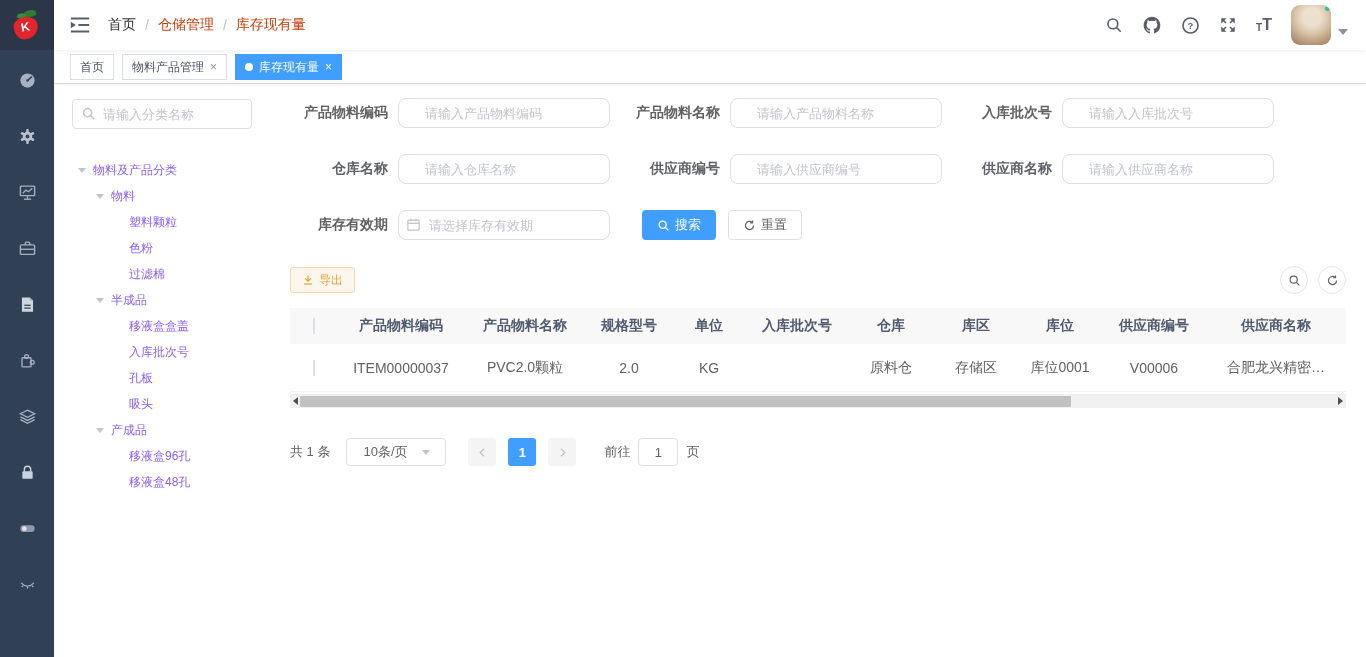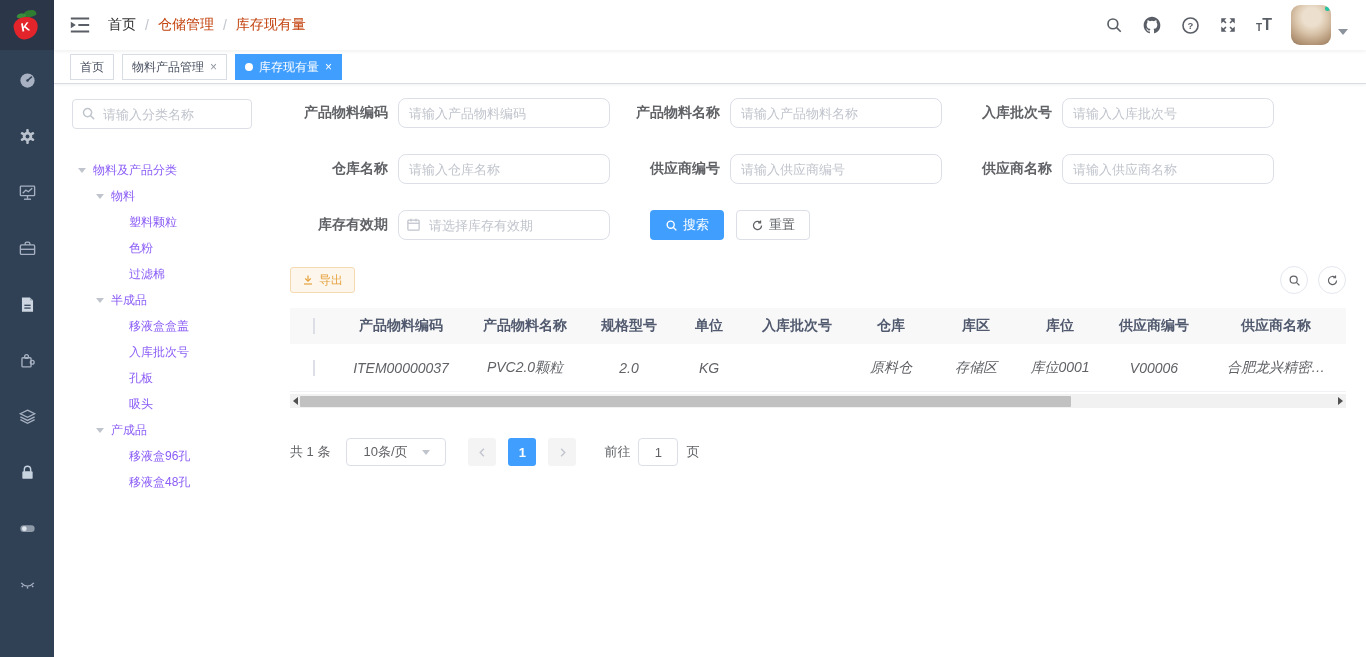--- a/index.html
+++ b/index.html
@@ -64,41 +64,41 @@
   .tree-node.d1 { padding-left:24px; }
   .tree-node.d2 { padding-left:42px; }
 
   
   .main-panel { flex:1; min-width:0; padding:14px 20px 0 6px; }
 
   .form-row { display:flex; margin-bottom:26px; }
   .form-item { display:flex; align-items:center; width:320px; margin-right:12px; flex-shrink:0; }
   .form-item label { flex:0 0 108px; text-align:right; padding-right:10px; font-size:14px; font-weight:bold; color:#606266; white-space:nowrap; }
   .inp { position:relative; flex:1; }
-  .inp input { width:100%; height:30px; border:1px solid #dcdfe6; border-radius:8px; padding:0 10px; font-size:13px; color:#606266; outline:none; font-family:inherit; }
+  .inp input { width:100%; height:30px; border:1px solid #dcdfe6; border-radius:8px; padding:0 26px; font-size:13px; color:#606266; outline:none; font-family:inherit; }
   .inp input::placeholder { color:#c0c4cc; }
   .inp.with-ico input { padding-left:30px; }
   .inp .cal { position:absolute; left:8px; top:7px; }
 
   .btn { height:30px; display:inline-flex; align-items:center; gap:5px; border-radius:4px; font-size:13px; padding:0 14px; cursor:pointer; border:1px solid transparent; }
   .btn-primary { background:#409EFF; color:#fff; }
   .btn-plain { background:#fff; border-color:#dcdfe6; color:#606266; }
-  .btn-search { margin-left:28px;align-items:center; }
+  .btn-search { margin-left:20px;align-items:center; }
   .btn-reset { margin-left:12px; }
 
   .toolbar { display:flex; align-items:center; margin:16px 0 14px; }
   .btn-export { height:26px; padding:0 11px; font-size:12px; background:#fdf6ec; border:1px solid #f5dab1; color:#e6a23c; border-radius:3px; display:inline-flex; align-items:center; gap:5px; cursor:pointer; }
   .tool-right { margin-left:auto; display:flex; gap:10px; }
   .circle-btn { width:28px; height:28px; border-radius:50%; border:1px solid #e4e7ed; background:#fff; display:flex; align-items:center; justify-content:center; cursor:pointer; }
 
   
   .tbl { width:100%; font-size:14px; }
   .tr { display:flex; align-items:center; }
   .thead { background:#f8f8f9; height:36px; color:#515a6e; font-weight:bold; }
-  .tbody-row { height:48px; color:#606266; border-bottom:1px solid #f0f2f5; background:#fff;font-style:italic; }
+  .tbody-row { height:48px; color:#606266; border-bottom:1px solid #f0f2f5; background:#fff; }
   .td { text-align:center; white-space:nowrap; overflow:hidden; text-overflow:ellipsis; padding:0 4px; }
   .c0 { flex:0 0 48px; } .c1 { flex:0 0 126px; } .c2 { flex:0 0 122px; } .c3 { flex:0 0 86px; }
   .c4 { flex:0 0 74px; } .c5 { flex:0 0 102px; } .c6 { flex:0 0 86px; } .c7 { flex:0 0 84px; }
   .c8 { flex:0 0 84px; } .c9 { flex:0 0 104px; } .c10 { flex:1 1 120px; }
   .chk { width:14px; height:14px; border:1px solid #dcdfe6; border-radius:2px; background:#fff; margin:0 auto; cursor:pointer; }
 
   
   .hscroll { height:14px; background:#f1f1f1; display:flex; align-items:center; margin-top:2px; position:relative; }
   .hs-arrow { width:0; height:0; border-top:4px solid transparent; border-bottom:4px solid transparent; flex-shrink:0; }
   .hs-left { border-right:5px solid #505050; margin-left:3px; }

